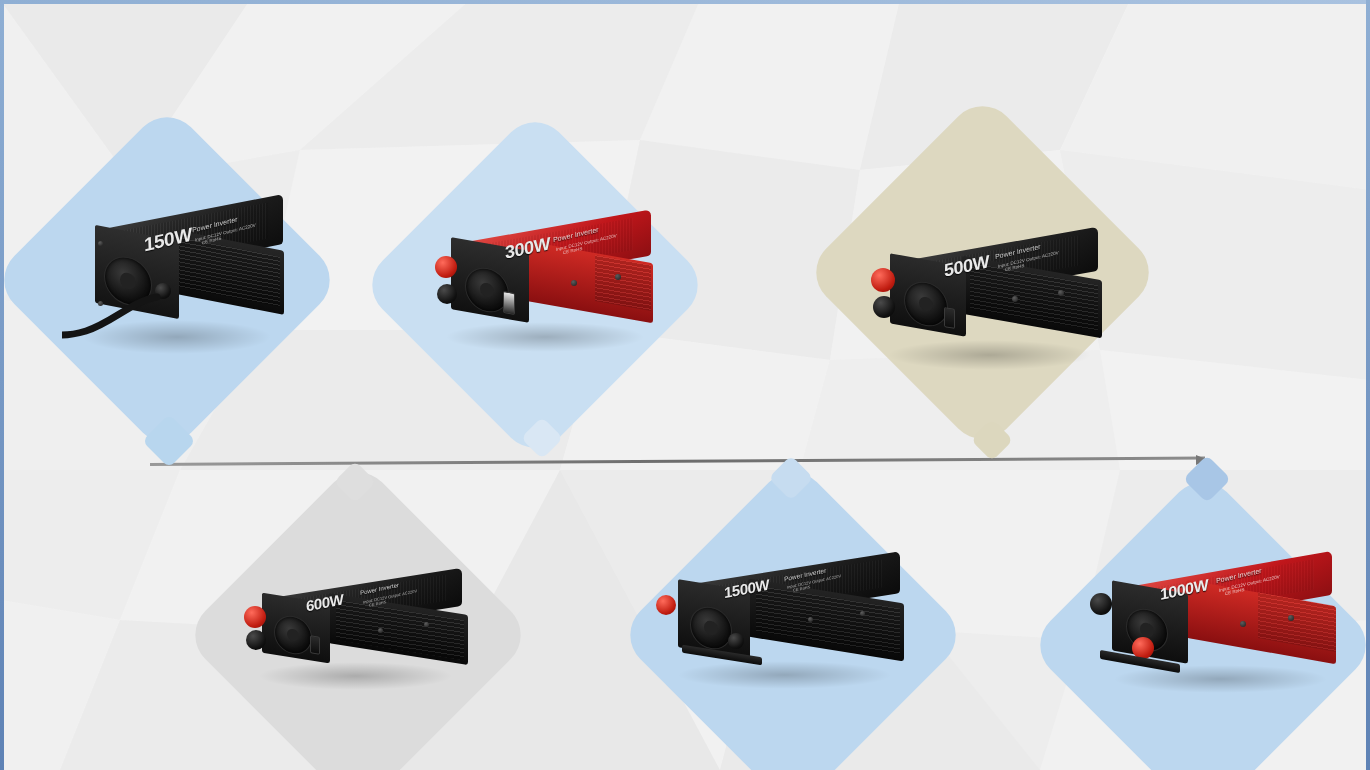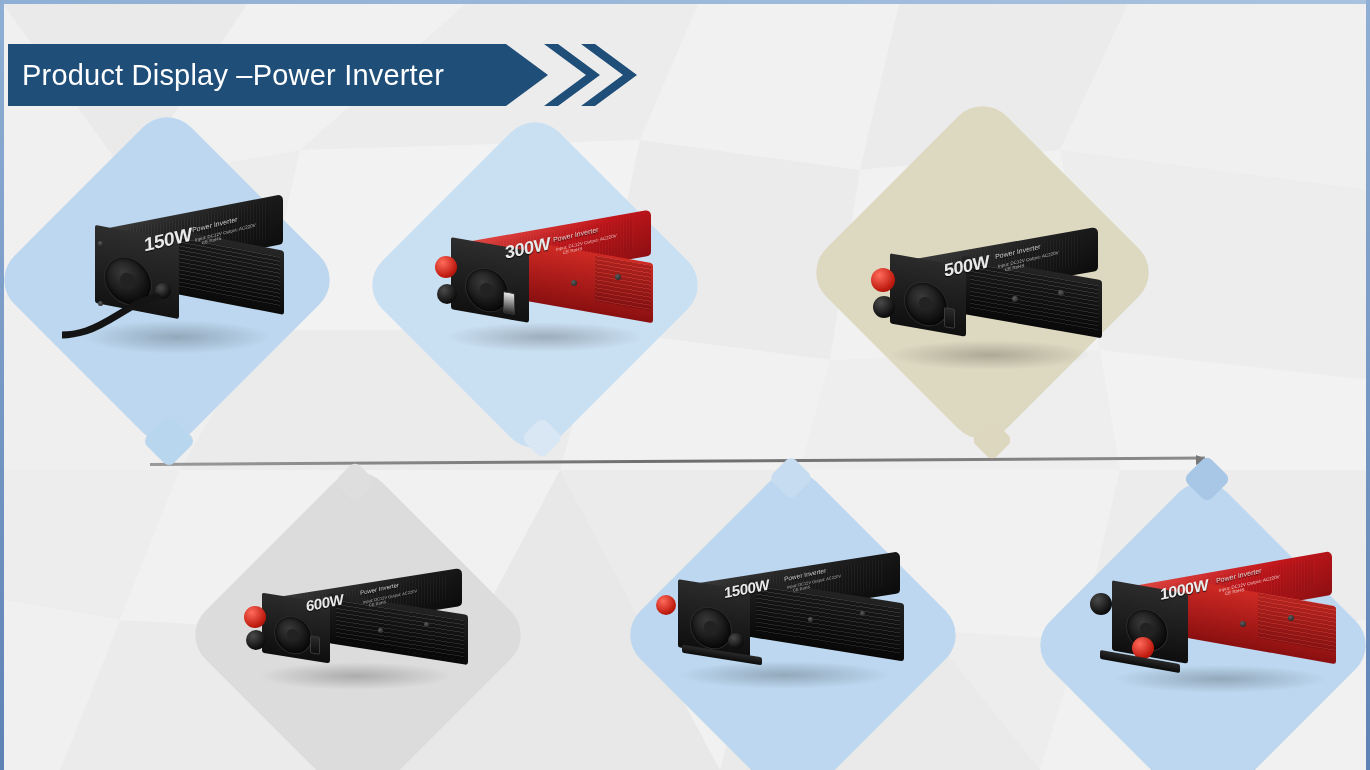--- a/index.html
+++ b/index.html
@@ -400,24 +400,18 @@
     <div class="label-w" style="left:72px;top:16px;font-size:16px;color:#ececec;
                 transform:skewY(-10deg) rotate(-2deg);">1000W</div>
     <div class="label-pi" style="left:128px;top:7px;font-size:7px;color:#f4d4d4;
                 transform:skewY(-10deg) rotate(-3deg);">Power Inverter</div>
     <div class="label-sub" style="left:131px;top:16px;font-size:4.5px;color:#ecc2c2;
                 transform:skewY(-10deg) rotate(-3deg);">Input: DC12V   Output: AC220V</div>
     <div class="label-sub" style="left:137px;top:24px;font-size:4.5px;color:#ecc2c2;
                 transform:skewY(-10deg) rotate(-3deg);">CE RoHS</div>
   </div>
 
-  <div id="banner-wrap">
-    <div class="banner-body"></div>
-    <div class="chev chev1"></div>
-    <div class="chev chev2"></div>
-    <div class="banner-title">Product Display –Power Inverter</div>
-  </div>
 
   <div class="edge edge-top"></div>
   <div class="edge edge-left"></div>
   <div class="edge edge-right"></div>
 
 </div>
 
 </body></html>

